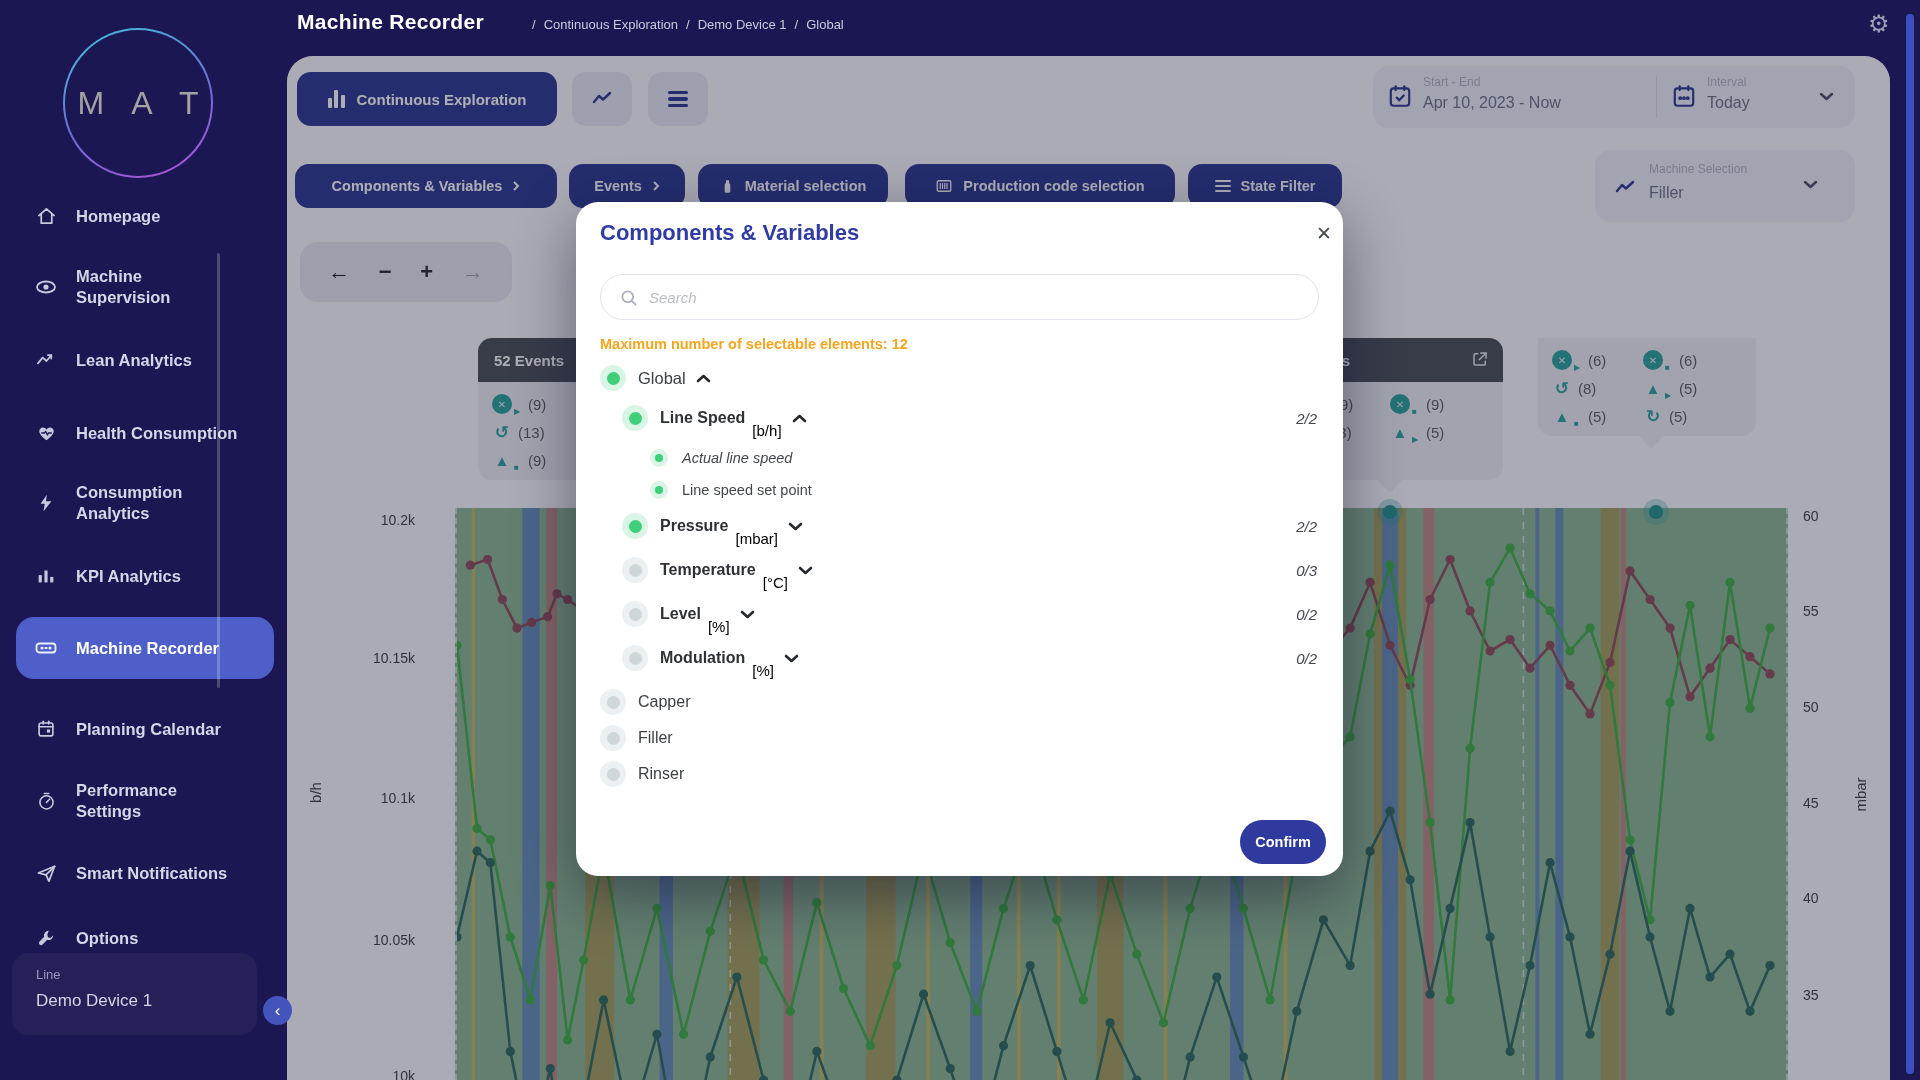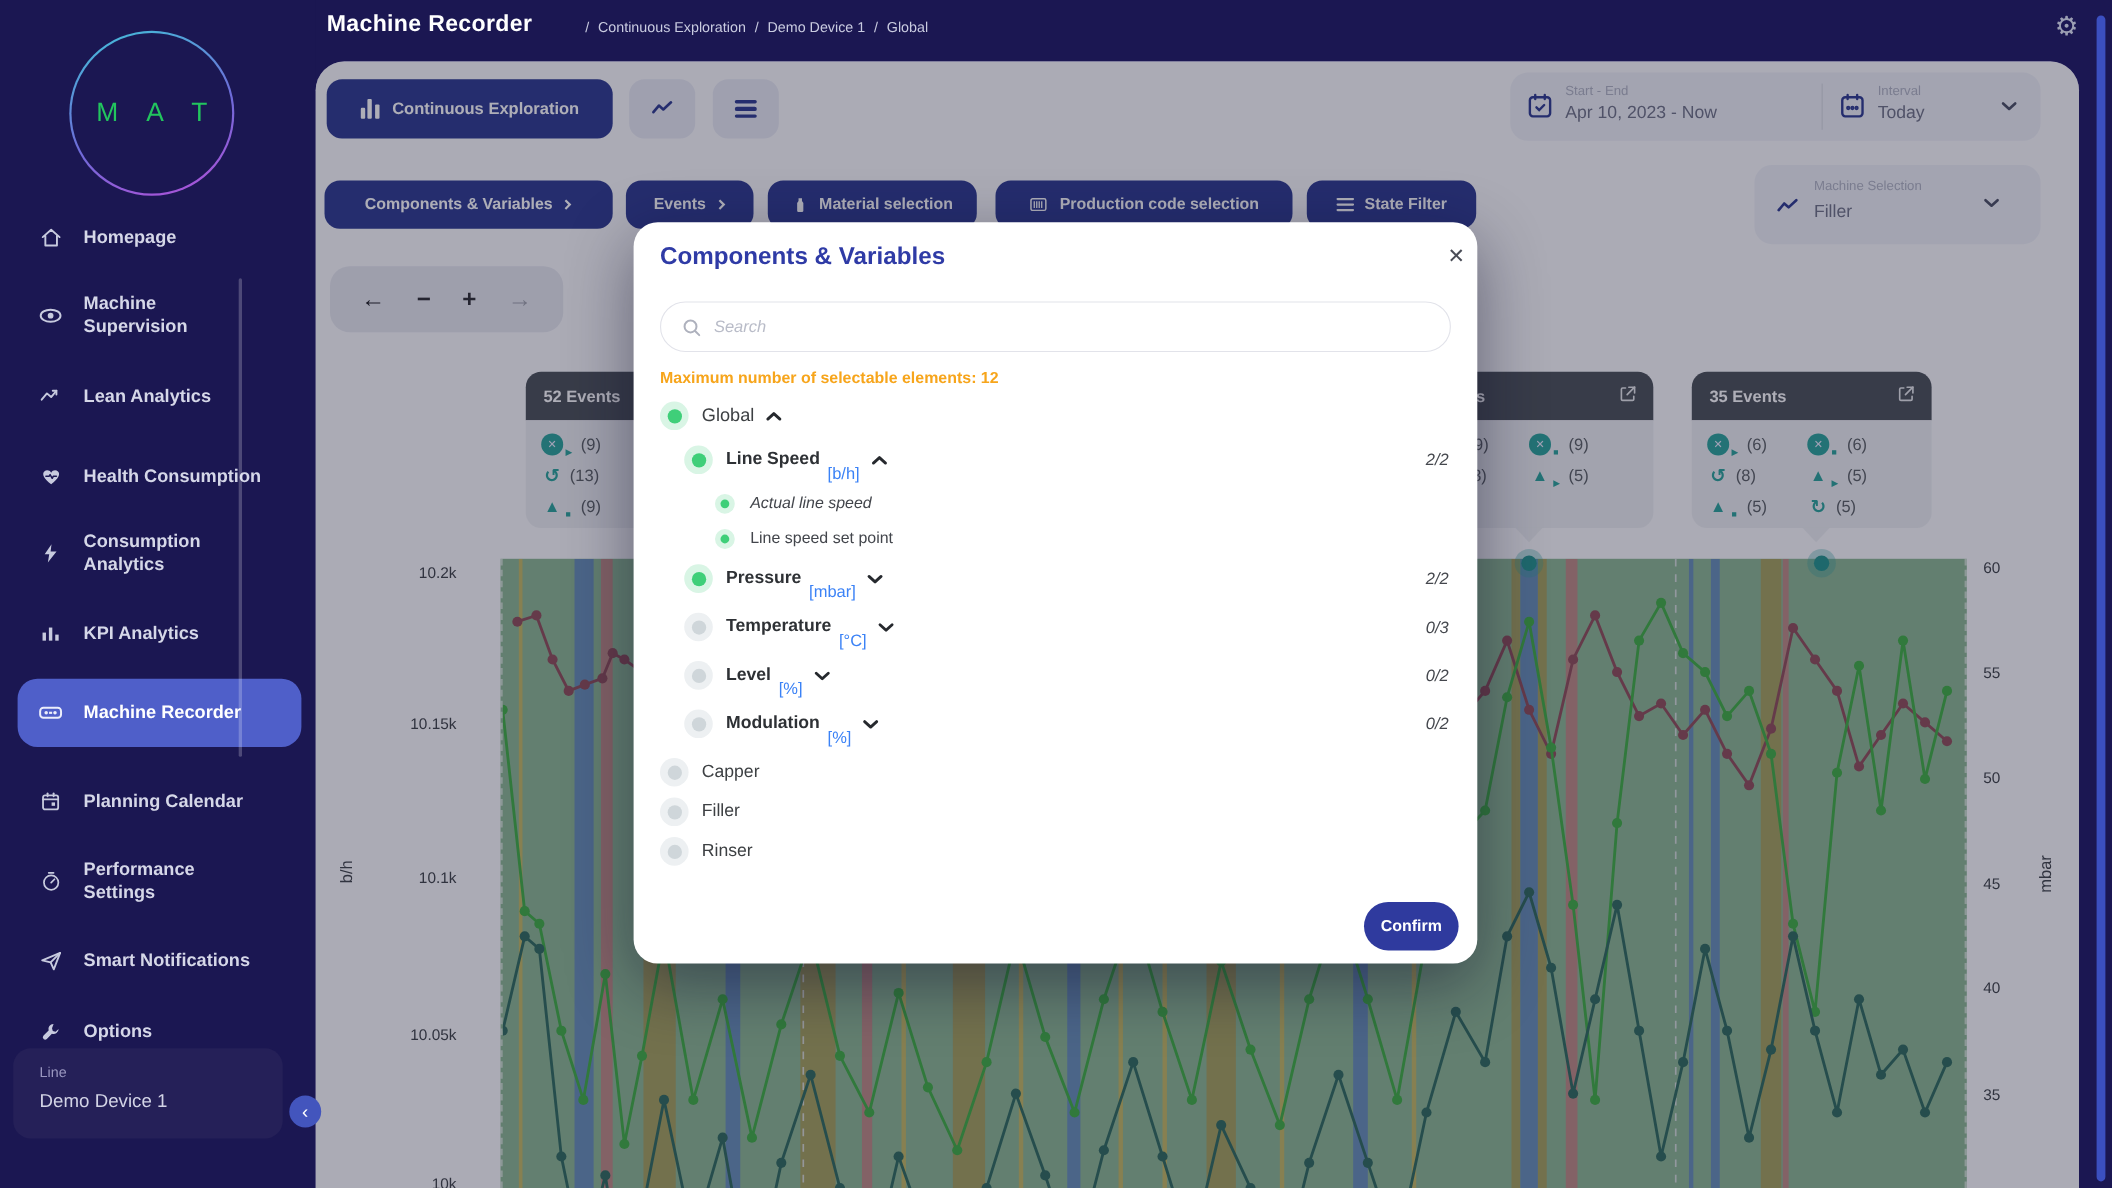--- a/index.html
+++ b/index.html
@@ -11,21 +11,21 @@
   .crumbs { position:absolute; left:532px; top:17px; color:#c9cbe0; font-size:13px; display:flex; gap:8px; }
   .crumbs .sep { color:#c9cbe0; }
   .gear { position:absolute; left:1868px; top:10px; font-size:24px; color:#9b9eb3; cursor:pointer; }
   .page-scrollbar { position:absolute; left:1906px; top:14px; width:8px; height:1060px; background:#3b4fc0; border-radius:4px; }
 
   
   .sidebar { position:absolute; left:0; top:0; width:287px; height:1080px; background:#1b1752; }
   .logo-ring { position:absolute; left:63px; top:28px; width:150px; height:150px; border-radius:50%;
                background:linear-gradient(160deg,#41c3d9,#6e6bd8 55%,#b44fd8); padding:2px; }
   .logo-inner { width:100%; height:100%; border-radius:50%; background:#1b1752; display:flex; align-items:center; justify-content:center; }
-  .logo-text { color:#22c55e; font-size:24px; letter-spacing:10px; padding-left:10px; }
+  .logo-text { color:#a3a3a3; font-size:32px; letter-spacing:10px; padding-left:10px; }
   .mitem { position:absolute; left:16px; width:258px; display:flex; align-items:center; gap:18px; cursor:pointer; padding:0 0 0 18px; }
   .mitem .micon { width:24px; height:24px; flex:0 0 24px; display:flex; align-items:center; justify-content:center; }
   .mitem .mlabel { color:#d5d7e8; font-size:16.5px; font-weight:700; line-height:1.25; }
   .mitem.active { background:#4f5fc9; border-radius:18px; height:62px; }
   .mitem svg { stroke:#c7cade; fill:none; stroke-width:1.8; stroke-linecap:round; stroke-linejoin:round; }
   .mitem svg .fil { fill:#c7cade; stroke:none; }
   .side-scroll { position:absolute; left:217px; top:253px; width:3px; height:435px; background:rgba(255,255,255,.22); border-radius:2px; }
   .line-card { position:absolute; left:12px; top:953px; width:245px; height:82px; background:#252058; border-radius:16px; padding:14px 10px 0 24px; }
   .line-label { color:#9a97c0; font-size:13px; }
   .line-value { color:#d3d4e6; font-size:17px; margin-top:9px; }
@@ -113,21 +113,21 @@
   .m-warning { position:absolute; left:24px; top:134px; font-size:14.5px; font-weight:700; color:#f7a51b; }
   .trow { position:absolute; left:24px; width:719px; height:32px; display:flex; align-items:center; cursor:pointer; }
   .dot-halo { width:26px; height:26px; border-radius:50%; display:flex; align-items:center; justify-content:center; flex:0 0 26px; }
   .dot-halo i { width:13px; height:13px; border-radius:50%; display:block; }
   .sel .dot-halo { background:#d9f5e5; } .sel .dot-halo i { background:#3fcf79; }
   .unsel .dot-halo { background:#edf0f2; } .unsel .dot-halo i { background:#cfd6da; }
   .dot-sm { width:18px; height:18px; flex:0 0 18px; border-radius:50%; background:#d9f5e5; display:flex; align-items:center; justify-content:center; }
   .dot-sm i { width:8px; height:8px; border-radius:50%; background:#3fcf79; display:block; }
   .t-label { font-size:16px; color:#2e3135; font-weight:700; margin-left:12px; }
   .t-label.plain { font-weight:400; }
-  .t-unit { font-size:15px; color:#3b82f6; margin-left:7px;margin-top:24px; }
+  .t-unit { font-size:15px; color:#000000; margin-left:7px;margin-top:24px; }
   .t-chev { margin-left:10px; display:flex; }
   .t-chev svg { stroke:#26292e; fill:none; stroke-width:2.6; stroke-linecap:round; stroke-linejoin:round; }
   .t-count { position:absolute; right:2px; font-size:15px; color:#44474d;font-style:italic; }
   .ind1 { padding-left:22px; } .ind2 { padding-left:50px; }
   .child-label { font-size:14.5px; color:#43464c; margin-left:14px; }
   .m-confirm { position:absolute; left:664px; top:618px; width:86px; height:44px; background:#2f3a9e; border-radius:22px; color:#fff;
                font-size:14.5px; font-weight:700; display:flex; align-items:center; justify-content:center; cursor:pointer; }
 
   .r-global { top:160px; } .r-ls { top:200px; } .r-als { top:240px;font-style:italic; } .r-lssp { top:272px; }
   .r-pr { top:308px; } .r-te { top:352px; } .r-le { top:396px; } .r-mo { top:440px; }
@@ -673,28 +673,20 @@
               <span class="warn">▲</span>
               <span class="sub">▶</span>
               <span class="eval">(5)</span>
             </div>
         </div>
         <div class="tail" style="left:92px"></div>
       </div>
     </div>
 
     <div class="ecard" style="left:1251px">
-      <div class="ehead">
-        <span>35 Events</span>
-        <span class="elink"><svg width="18" height="18" viewBox="0 0 24 24">
-              <path d="M9 5 H5.5 a1.5 1.5 0 0 0 -1.5 1.5 V18.5 a1.5 1.5 0 0 0 1.5 1.5 H17.5 a1.5 1.5 0 0 0 1.5 -1.5 V15"></path>
-              <polyline points="13,4 20,4 20,11"></polyline>
-              <line x1="20" y1="4" x2="11" y2="13"></line>
-            </svg></span>
-      </div>
       <div class="ebody">
         <div class="ecol" style="left:14px">
           <div class="erow">
               <span class="xcirc">
                 <span>✕</span>
               </span>
               <span class="sub">▶</span>
               <span class="eval">(6)</span>
             </div>
           <div class="erow">

